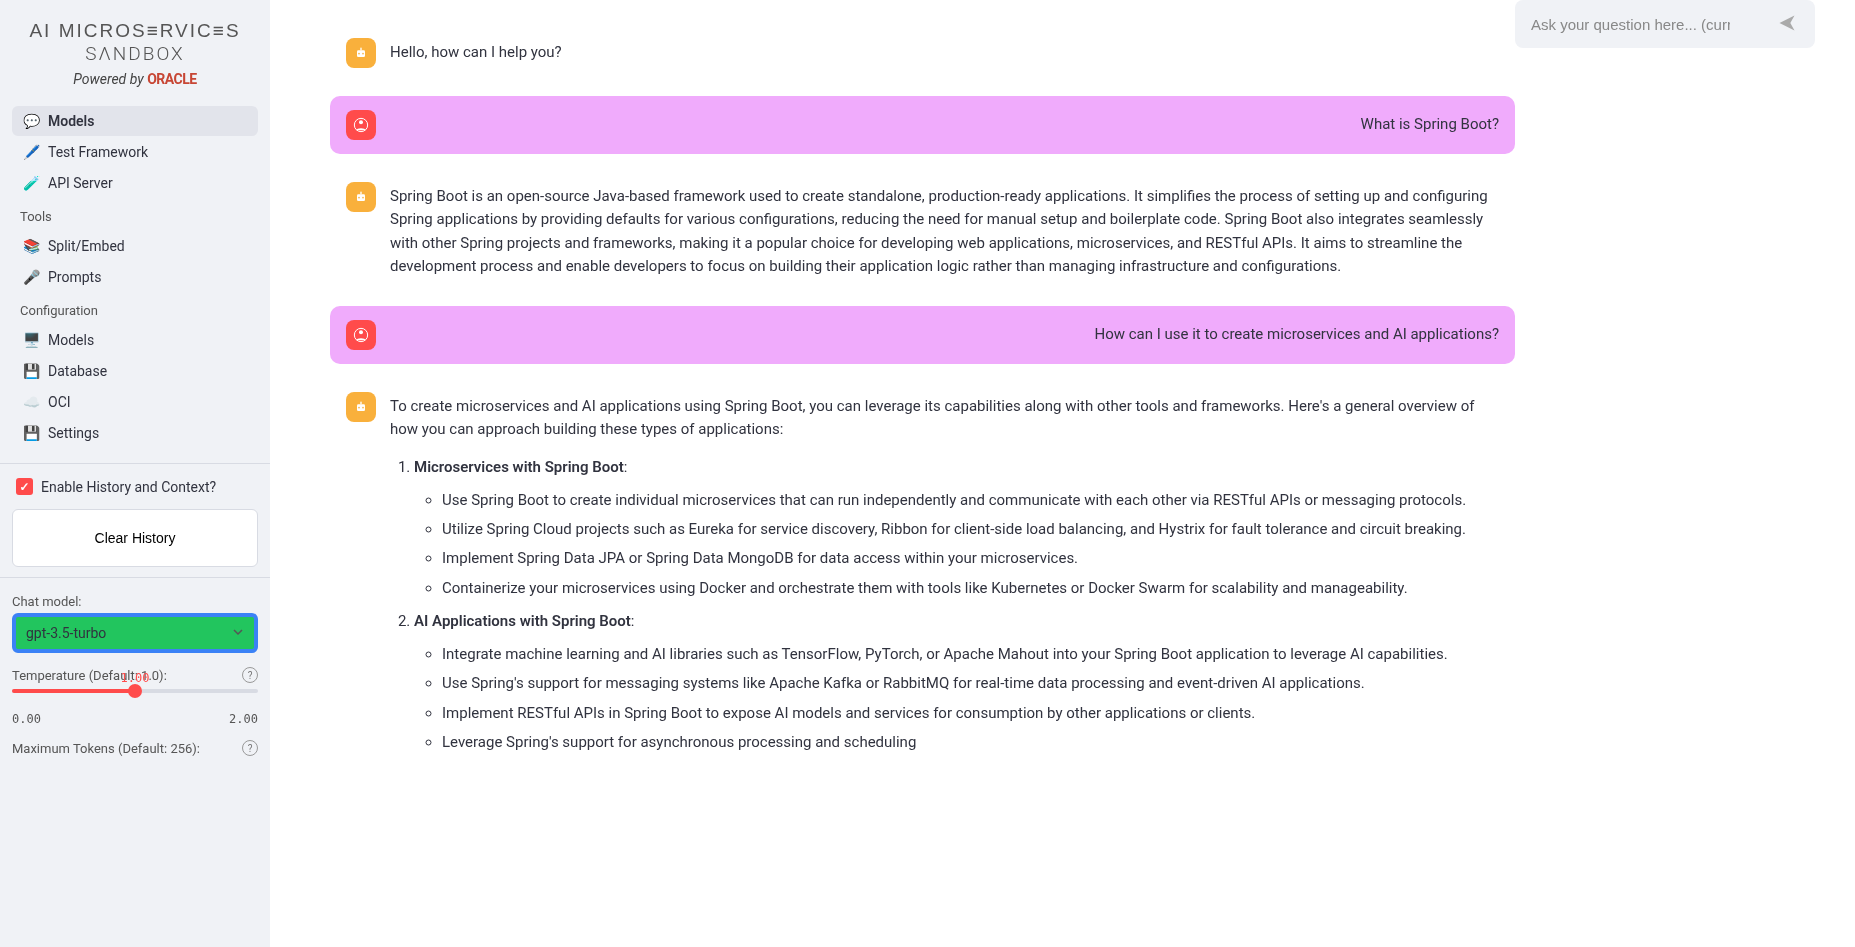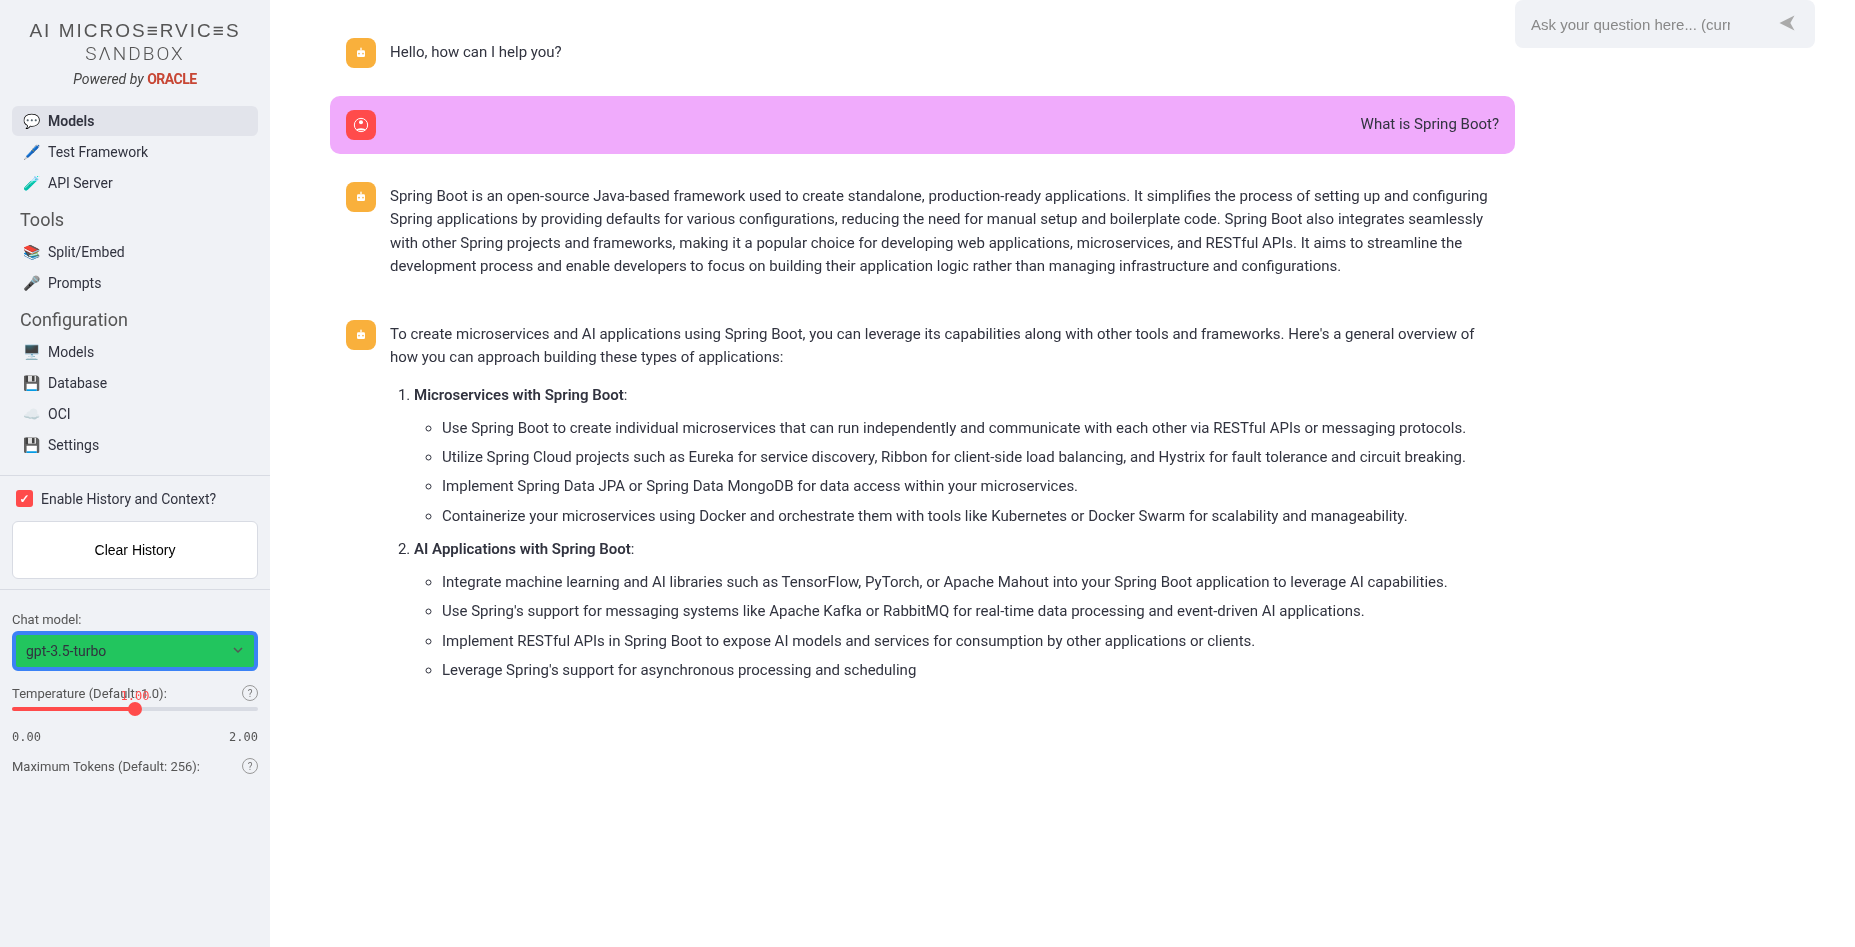--- a/index.html
+++ b/index.html
@@ -47,21 +47,21 @@
 .powered-by .oracle {
   color: #c74634;
   font-style: normal;
   font-weight: bold;
   letter-spacing: -0.5px;
 }
 .nav-section {
   margin-bottom: 4px;
 }
 .nav-heading {
-  font-size: 18px;
+  font-size: 13px;
   color: #555;
   padding: 6px 8px;
   font-weight: 400;
 }
 .nav-item {
   display: flex;
   align-items: center;
   gap: 8px;
   padding: 7px 12px;
   border-radius: 6px;
@@ -114,21 +114,21 @@
   border-radius: 6px;
   font-size: 14px;
   cursor: pointer;
 }
 .control-label {
   display: flex;
   justify-content: space-between;
   align-items: center;
   font-size: 13px;
   color: #555;
-  margin-top: 12px;
+  margin-top: 6px;
 }
 .help-icon {
   width: 16px; height: 16px;
   border: 1px solid #999;
   border-radius: 50%;
   display: inline-flex;
   align-items: center;
   justify-content: center;
   font-size: 10px;
   color: #777;
@@ -410,20 +410,30 @@
         <svg viewBox="0 0 24 24" fill="#fff">
             <rect x="6" y="8" width="12" height="10" rx="2"></rect>
             <circle cx="9" cy="13" r="1.2" fill="#f9b03c"></circle>
             <circle cx="15" cy="13" r="1.2" fill="#f9b03c"></circle>
             <rect x="11" y="4" width="2" height="4"></rect>
           </svg>
       </div>
       <div class="msg-body">Spring Boot is an open-source Java-based framework used to create standalone, production-ready applications. It simplifies the process of setting up and configuring Spring applications by providing defaults for various configurations, reducing the need for manual setup and boilerplate code. Spring Boot also integrates seamlessly with other Spring projects and frameworks, making it a popular choice for developing web applications, microservices, and RESTful APIs. It aims to streamline the development process and enable developers to focus on building their application logic rather than managing infrastructure and configurations.</div>
     </div>
 
+    <div class="msg user">
+      <div class="avatar user">
+        <svg viewBox="0 0 24 24" fill="#fff">
+            <circle cx="12" cy="8" r="3"></circle>
+            <path d="M5 20c0-4 14-4 14 0"></path>
+            <circle cx="12" cy="12" r="10" fill="none" stroke="#fff" stroke-width="1.5"></circle>
+          </svg>
+      </div>
+      <div class="msg-body">How can I use it to create microservices and AI applications?</div>
+    </div>
 
     <div class="msg assistant">
       <div class="avatar assistant">
         <svg viewBox="0 0 24 24" fill="#fff">
             <rect x="6" y="8" width="12" height="10" rx="2"></rect>
             <circle cx="9" cy="13" r="1.2" fill="#f9b03c"></circle>
             <circle cx="15" cy="13" r="1.2" fill="#f9b03c"></circle>
             <rect x="11" y="4" width="2" height="4"></rect>
           </svg>
       </div>

